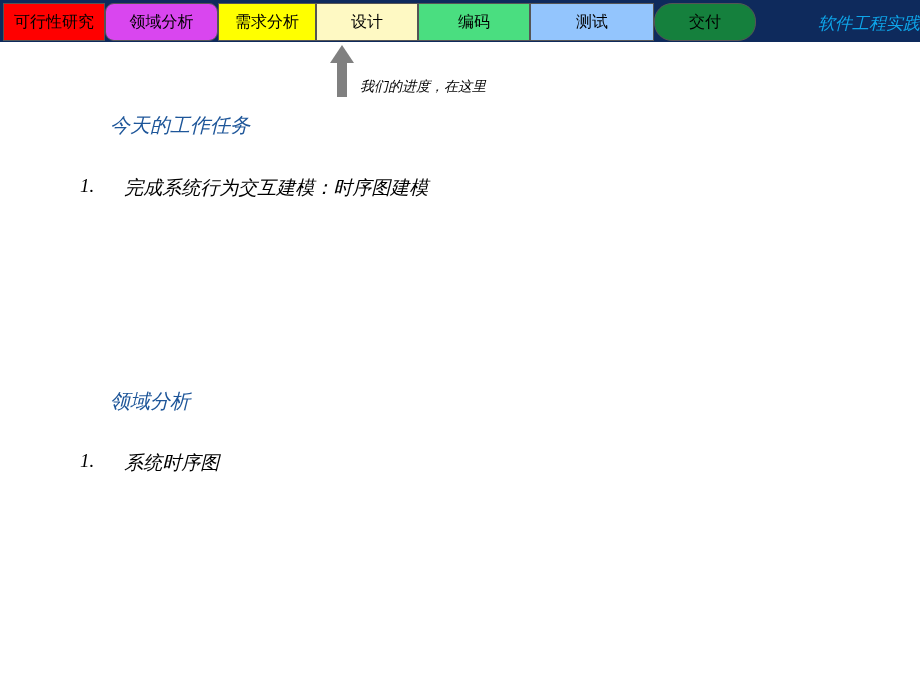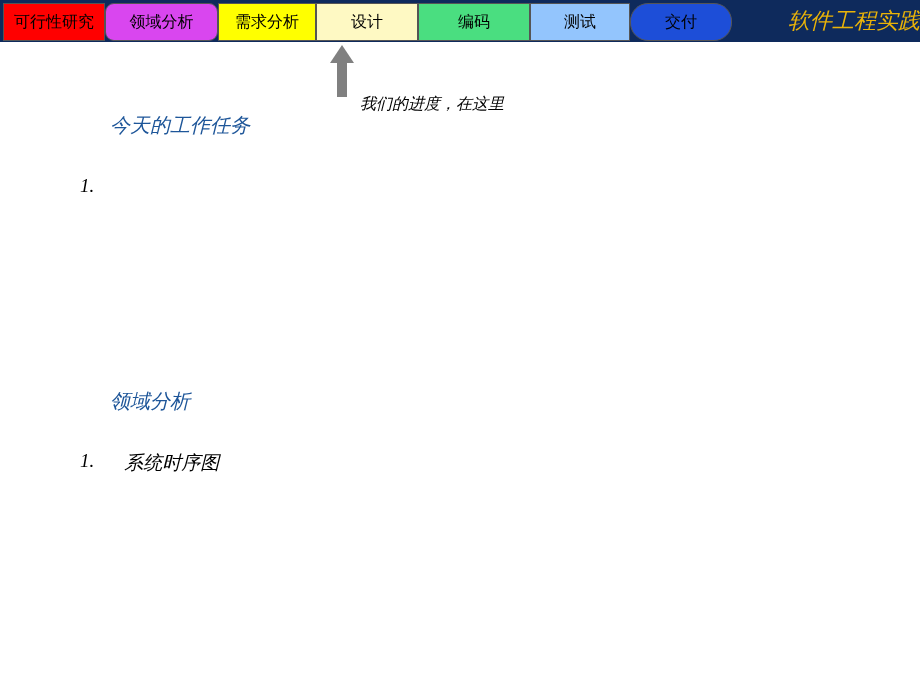--- a/index.html
+++ b/index.html
@@ -36,28 +36,28 @@
       font-size: 16px;
       border: 1px solid #555;
       padding: 4px 4px;
       white-space: nowrap;
     }
     .tab-1 { background: #ff0000; color: #000; width: 102px; }
     .tab-2 { background: #d946ef; color: #000; width: 113px; border-radius: 9px; }
     .tab-3 { background: #ffff00; color: #000; width: 98px; }
     .tab-4 { background: #fef9c3; color: #000; width: 102px; }
     .tab-5 { background: #4ade80; color: #000; width: 112px; }
-    .tab-6 { background: #93c5fd; color: #000; width: 100px; }
-    .tab-7 { background: #1d4ed8; color: #000; width: 102px; border-radius: 18px; }
+    .tab-6 { background: #93c5fd; color: #000; width: 124px; }
+    .tab-7 { background: #15803d; color: #000; width: 102px; border-radius: 18px; }
     .header-title {
       position: absolute;
       right: 0px;
-      top: 6px;
-      color: #eab308;
-      font-size: 22px;
+      top: 12px;
+      color: #0ea5e9;
+      font-size: 17px;
       font-style: italic;
       font-weight: normal;
       font-family: "KaiTi", "SimSun", serif;
     }
     .arrow-container {
       position: absolute;
       left: 330px;
       top: 45px;
       display: flex;
       align-items: flex-start;
@@ -75,25 +75,24 @@
       height: 35px;
       background: #808080;
       position: absolute;
       left: 337px;
       top: 62px;
     }
     .arrow-label {
       position: absolute;
       left: 360px;
       top: 78px;
-      font-size: 16px;
+      font-size: 14px;
       font-style: italic;
       color: #000;
       font-family: Liberation Serif, serif;
-      margin-top: 16px;
     }
     .section-heading {
       color: #1e5699;
       font-size: 20px;
       font-style: italic;
       font-family: "KaiTi", "SimSun", serif;
       margin-left: 110px;
     }
     .heading-1 {
       position: absolute;
@@ -142,20 +141,21 @@
 <div class="arrow-container">
   <div class="arrow-up"></div>
 </div>
 <div class="arrow-stem"></div>
 <div class="arrow-label">我们的进度，在这里</div>
 
 <div class="section-heading heading-1">今天的工作任务</div>
 
 <div class="list-item item-1">
   <span class="list-number">1.</span>
+  <span>完成系统行为交互建模：时序图建模</span>
 </div>
 
 <div class="section-heading heading-2">领域分析</div>
 
 <div class="list-item item-2">
   <span class="list-number">1.</span>
   <span>系统时序图</span>
 </div>
 
 </body></html>

